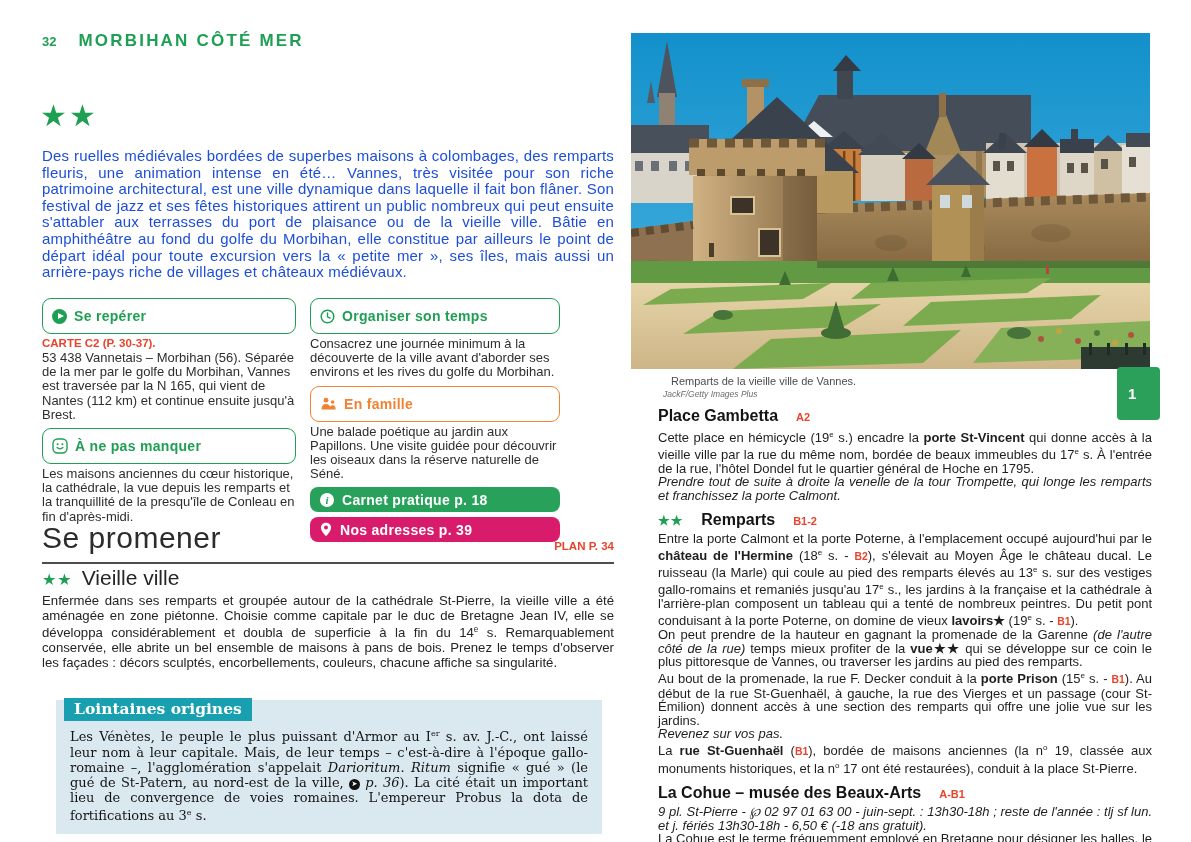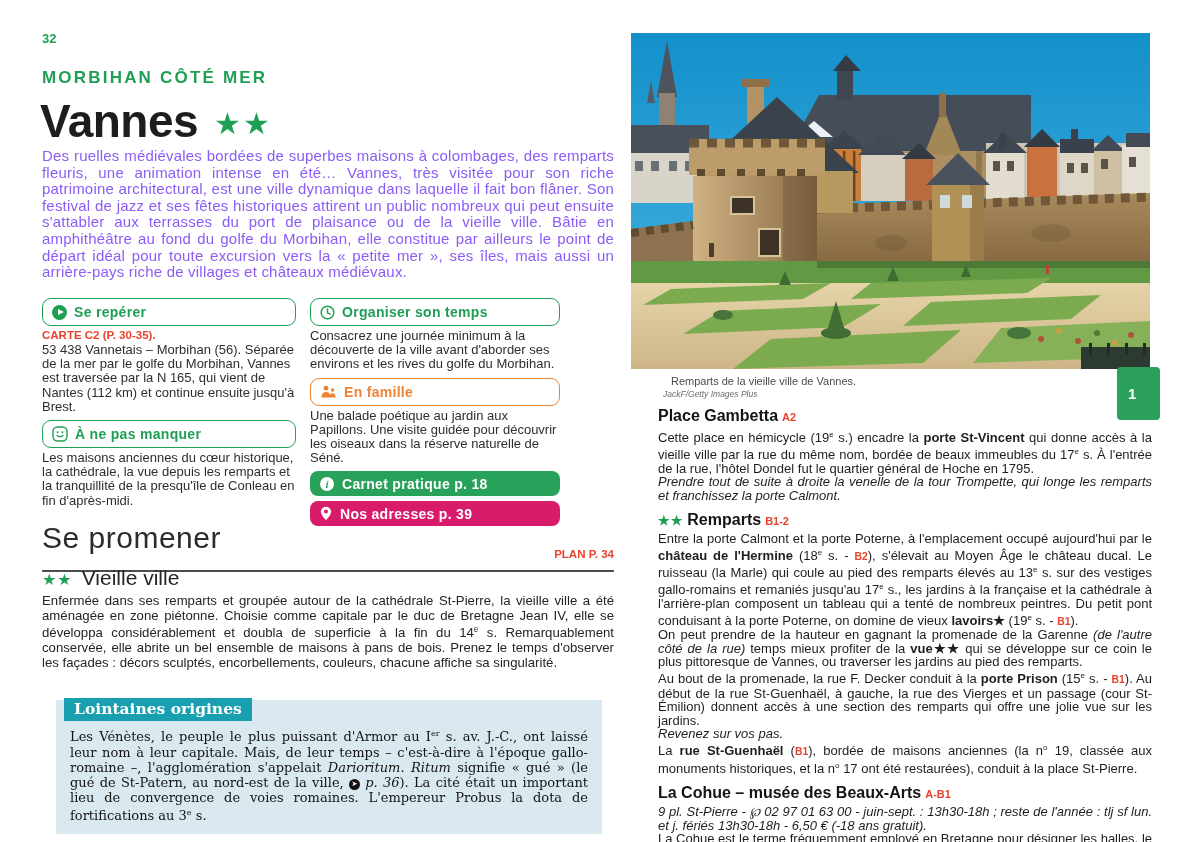--- a/index.html
+++ b/index.html
@@ -5,53 +5,53 @@
   :root{
     --green:#1f9f53; --red:#e8432c; --pink:#d81b6a; --orange:#ef8333;
     --teal:#18a0b0; --boxblue:#d9e9ef; --ink:#222;
   }
   *{margin:0;padding:0;box-sizing:border-box;}
   html,body{background:#fff;}
   body{font-family:"Liberation Sans",sans-serif;color:var(--ink);}
   .page{position:relative;width:1191px;height:842px;background:#fff;overflow:hidden;}
 
   
-  .pghead{position:absolute;left:42px;top:31px;display:flex;gap:22px;align-items:baseline;color:var(--green);font-weight:bold;flex-direction:column;}
+  .pghead{position:absolute;left:42px;top:31px;display:flex;gap:22px;align-items:baseline;color:var(--green);font-weight:bold;}
   .pgnum{font-size:13px;}
   .chapter{font-size:17px;letter-spacing:2.2px;}
 
   
   .h1row{position:absolute;left:40px;top:94px;display:flex;align-items:center;gap:16px;}
   .h1row h1{font-size:46px;letter-spacing:-.5px;color:#1d1d1d;}
   .h1row .stars{color:var(--green);font-size:30px;letter-spacing:2px;padding-top:4px;}
 
   .intro{position:absolute;left:42px;top:148px;width:572px;font-size:15px;line-height:16.6px;
-         color:#8b5cf6;text-align:justify;letter-spacing:.2px;}
+         color:#1d4ed8;text-align:justify;letter-spacing:.2px;}
 
   
   .cols{position:absolute;left:42px;top:298px;width:572px;display:grid;grid-template-columns:254px 250px;column-gap:14px;}
-  .infobox{border:1.6px solid var(--green);border-radius:9px;height:28px;display:flex;align-items:center;
+  .infobox{border:1.6px solid var(--green);border-radius:9px;height:36px;display:flex;align-items:center;
            gap:7px;padding:0 9px;margin-bottom:3px;}
   .infobox .btitle{color:var(--green);font-weight:bold;font-size:14px;letter-spacing:.3px;white-space:nowrap;}
   .infobox.orange{border-color:var(--orange);}
   .infobox.orange .btitle{color:var(--orange);}
   .carte{color:var(--red);font-weight:bold;font-size:11.5px;margin:3px 0 2px;}
   .boxbody{font-size:13px;line-height:14.2px;color:#2e2e2e;margin-bottom:6px;}
   .playicon{width:15px;height:15px;border-radius:50%;background:var(--green);position:relative;flex:0 0 auto;}
   .playicon::after{content:"";position:absolute;left:5.5px;top:4px;border-left:6px solid #fff;border-top:3.5px solid transparent;border-bottom:3.5px solid transparent;}
   .svgicon{flex:0 0 auto;display:block;}
   .btn{height:25px;border-radius:8px;display:flex;align-items:center;gap:8px;padding:0 10px;margin-bottom:5px;cursor:pointer;}
   .btn.green{background:#28a25b;}
   .btn.pink{background:var(--pink);}
   .btn span.lbl{color:#fff;font-weight:bold;font-size:14px;letter-spacing:.3px;}
   .infoicon{width:14px;height:14px;border-radius:50%;background:#fff;color:#28a25b;font-weight:bold;
             font-size:11px;line-height:14px;text-align:center;font-family:"Liberation Serif",serif;font-style:italic;}
 
   
-  .secthead{position:absolute;left:42px;top:521px;width:572px;border-bottom:2px solid #4d4d4d;padding-bottom:15px;}
+  .secthead{position:absolute;left:42px;top:521px;width:572px;border-bottom:2px solid #4d4d4d;padding-bottom:7px;}
   .secthead .big{font-size:30px;color:#2c2c2c;letter-spacing:.5px;}
   .planref{position:absolute;right:0;bottom:10px;color:var(--red);font-weight:bold;font-size:11.5px;cursor:pointer;}
   .subhead{position:absolute;left:42px;top:566px;display:flex;align-items:baseline;gap:9px;}
   .subhead .stars{color:var(--green);font-size:16px;letter-spacing:1px;}
   .subhead .t{font-size:21px;color:#262626;}
   .vvpara{position:absolute;left:42px;top:594px;width:572px;font-size:13.2px;line-height:14.6px;text-align:justify;color:#242424;}
 
   
   .loin{position:absolute;left:56px;top:700px;width:546px;background:var(--boxblue);padding:0 14px 10px 14px;}
   .loin .chip{display:inline-block;background:var(--teal);color:#fff;font-family:"DejaVu Serif",serif;
@@ -60,21 +60,21 @@
 
   
   .photo{position:absolute;left:631px;top:33px;width:519px;height:336px;overflow:hidden;}
   .caption{position:absolute;left:663px;top:375px;font-size:11px;color:#4c4c4c;padding-left:8px;}
   .credit{position:absolute;left:663px;top:389px;font-size:8.5px;font-style:italic;color:#6d6d6d;}
   .tab{position:absolute;left:1117px;top:367px;width:43px;height:53px;background:#2aa05a;border-radius:4px;
        color:#fff;font-size:15px;font-weight:bold;line-height:53px;padding-left:11px;}
 
   
   .rcol{position:absolute;left:658px;top:407px;width:494px;}
-  .rcol h3{font-size:16px;color:#141414;display:flex;align-items:baseline;gap:4px;margin-bottom:3px;}
+  .rcol h3{font-size:16px;color:#141414;display:flex;align-items:baseline;gap:18px;margin-bottom:3px;}
   .rcol h3 .stars{color:var(--green);font-size:13px;letter-spacing:1px;}
   .rcol h3 .ref{color:var(--red);font-size:11px;font-weight:bold;}
   .rcol p{font-size:13px;line-height:13.5px;text-align:justify;color:#1e1e1e;}
   .rcol p.it{font-style:italic;}
   .rcol .mt{margin-top:9px;}
   
   .r-p{} .r-b{font-weight:bold;} .r-i{font-style:italic;} 
   .r-sup{font-size:.62em;vertical-align:super;}
   .r-ref{color:var(--red);font-weight:bold;font-size:.8em;}
   .r-picto{display:inline-block;width:11px;height:11px;border-radius:50%;background:#111;color:#fff;
@@ -85,33 +85,32 @@
 <body>
 
 <div class="page">
 
   <div class="pghead">
     <span class="pgnum">32</span>
     <span class="chapter">MORBIHAN CÔTÉ MER</span>
   </div>
 
   <div class="h1row">
-    <h1>Vannes</h1>
     <span class="stars">★★</span>
   </div>
 
   <p class="intro">Des ruelles médiévales bordées de superbes maisons à colombages, des remparts fleuris, une animation intense en été… Vannes, très visitée pour son riche patrimoine architectural, est une ville dynamique dans laquelle il fait bon flâner. Son festival de jazz et ses fêtes historiques attirent un public nombreux qui peut ensuite s'attabler aux terrasses du port de plaisance ou de la vieille ville. Bâtie en amphithéâtre au fond du golfe du Morbihan, elle constitue par ailleurs le point de départ idéal pour toute excursion vers la « petite mer », ses îles, mais aussi un arrière-pays riche de villages et châteaux médiévaux.</p>
 
   <div class="cols">
     <div>
       <div class="infobox">
         <span class="playicon"></span>
         <span class="btitle">Se repérer</span>
       </div>
-      <div class="carte">CARTE C2 (P. 30-35).</div>
+      <div class="carte">CARTE C2 (P. 30-37).</div>
       <div class="boxbody">53 438 Vannetais – Morbihan (56). Séparée de la mer par le golfe du Morbihan, Vannes est traversée par la N 165, qui vient de Nantes (112 km) et continue ensuite jusqu'à Brest.</div>
       <div class="infobox">
         <svg class="svgicon" width="16" height="16" viewBox="0 0 16 16">
           <rect x="1" y="1" width="14" height="14" rx="4.5" fill="none" stroke="#1f9f53" stroke-width="1.4"></rect>
           <circle cx="5.6" cy="6.3" r="1" fill="#1f9f53"></circle>
             <circle cx="10.4" cy="6.3" r="1" fill="#1f9f53"></circle>
           <path d="M5 9.6 q3 2.6 6 0" fill="none" stroke="#1f9f53" stroke-width="1.3" stroke-linecap="round"></path>
         </svg>
         <span class="btitle">À ne pas manquer</span>
       </div>

